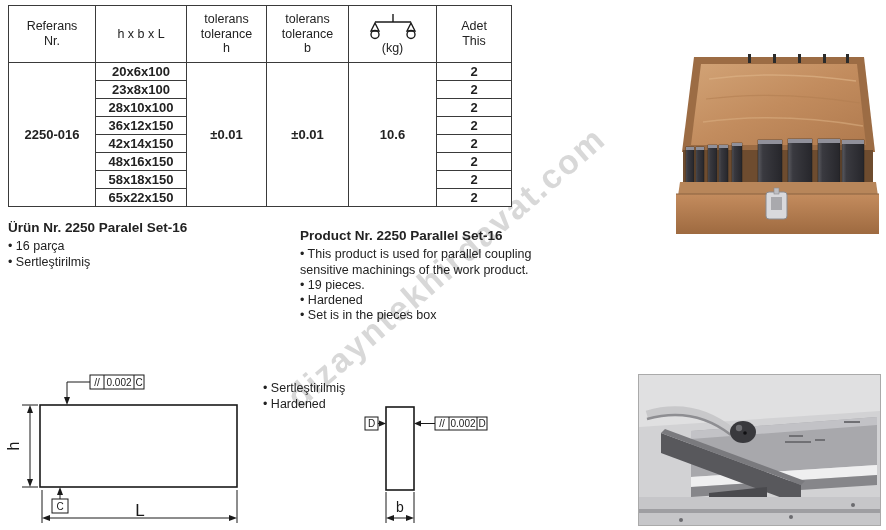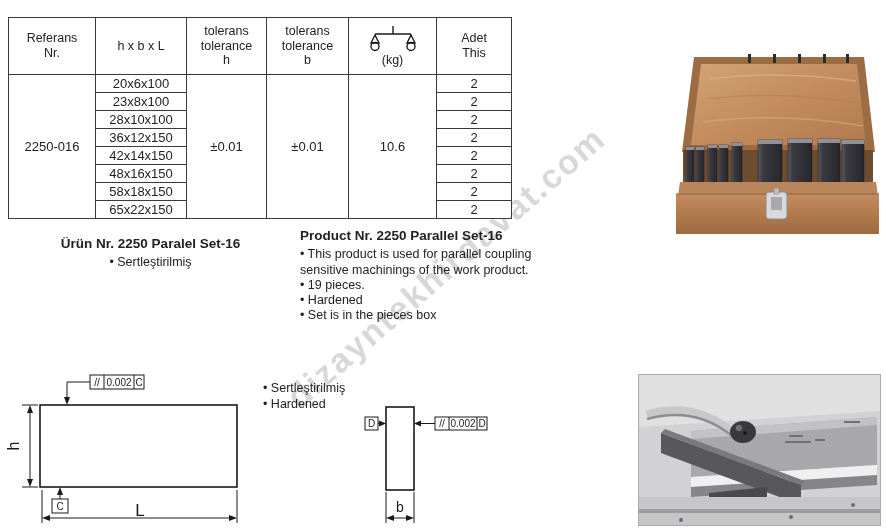--- a/index.html
+++ b/index.html
@@ -18,32 +18,32 @@
     transform: rotate(-41deg);
     transform-origin: left center;
     font-size: 34px; font-weight: 700;
     letter-spacing: 2px;
     color: rgba(178,178,178,0.5);
     white-space: nowrap;
     pointer-events: none;
   }
   
   .spec-table-wrap { position: absolute; left: 8px; top: 5px; }
-  table.spec-table { border-collapse: collapse; table-layout: fixed; width: 503px; margin-top: 12px; }
+  table.spec-table { border-collapse: collapse; table-layout: fixed; width: 503px; }
   table.spec-table th, table.spec-table td {
     border: 1px solid #3a3a3a;
     text-align: center; vertical-align: middle;
     background: #fff;
   }
   table.spec-table th { font-weight: 400; font-size: 12.5px; line-height: 1.18; height: 57px; }
-  table.spec-table td { font-size: 13px; height: 18px; padding: 0 2px; }
+  table.spec-table td { font-size: 13px; height: 18px; padding: 0 2px; font-weight: bold; }
   .kg-head svg { display: block; margin: 0 auto 1px auto; }
   
   .desc { position: absolute; width: 285px; font-size: 12.5px; line-height: 15.3px; }
-  .desc-tr { left: 8px; top: 236px; text-align: center; }
+  .desc-tr { left: 8px; top: 220px; }
   .desc-en { left: 300px; top: 228px; }
   .desc .title { font-weight: 700; font-size: 13.5px; margin-bottom: 4px; }
   .notes { position: absolute; left: 263px; top: 381px; font-size: 12.5px; line-height: 15.5px; }
   
   .drawing { position: absolute; }
   .drawing-front { left: 0px; top: 370px; }
   .drawing-side { left: 340px; top: 395px; }
   .drawing svg text { font-family: "Liberation Sans", sans-serif; fill: #1a1a1a; }
   
   .photo-box { position: absolute; left: 674px; top: 54px; width: 206px; height: 182px; }
@@ -139,20 +139,21 @@
       <tr>
         <td>65x22x150</td>
         <td>2</td>
       </tr>
     </tbody>
   </table>
 </div>
 
 <div class="desc desc-tr">
   <div class="title">Ürün Nr. 2250 Paralel Set-16</div>
+  <div>• 16 parça</div>
   <div>• Sertleştirilmiş</div>
 </div>
 
 <div class="desc desc-en">
   <div class="title">Product Nr. 2250 Parallel Set-16</div>
   <div>• This product is used for parallel coupling</div>
   <div>sensitive machinings of the work product.</div>
   <div>• 19 pieces.</div>
   <div>• Hardened</div>
   <div>• Set is in the pieces box</div>

